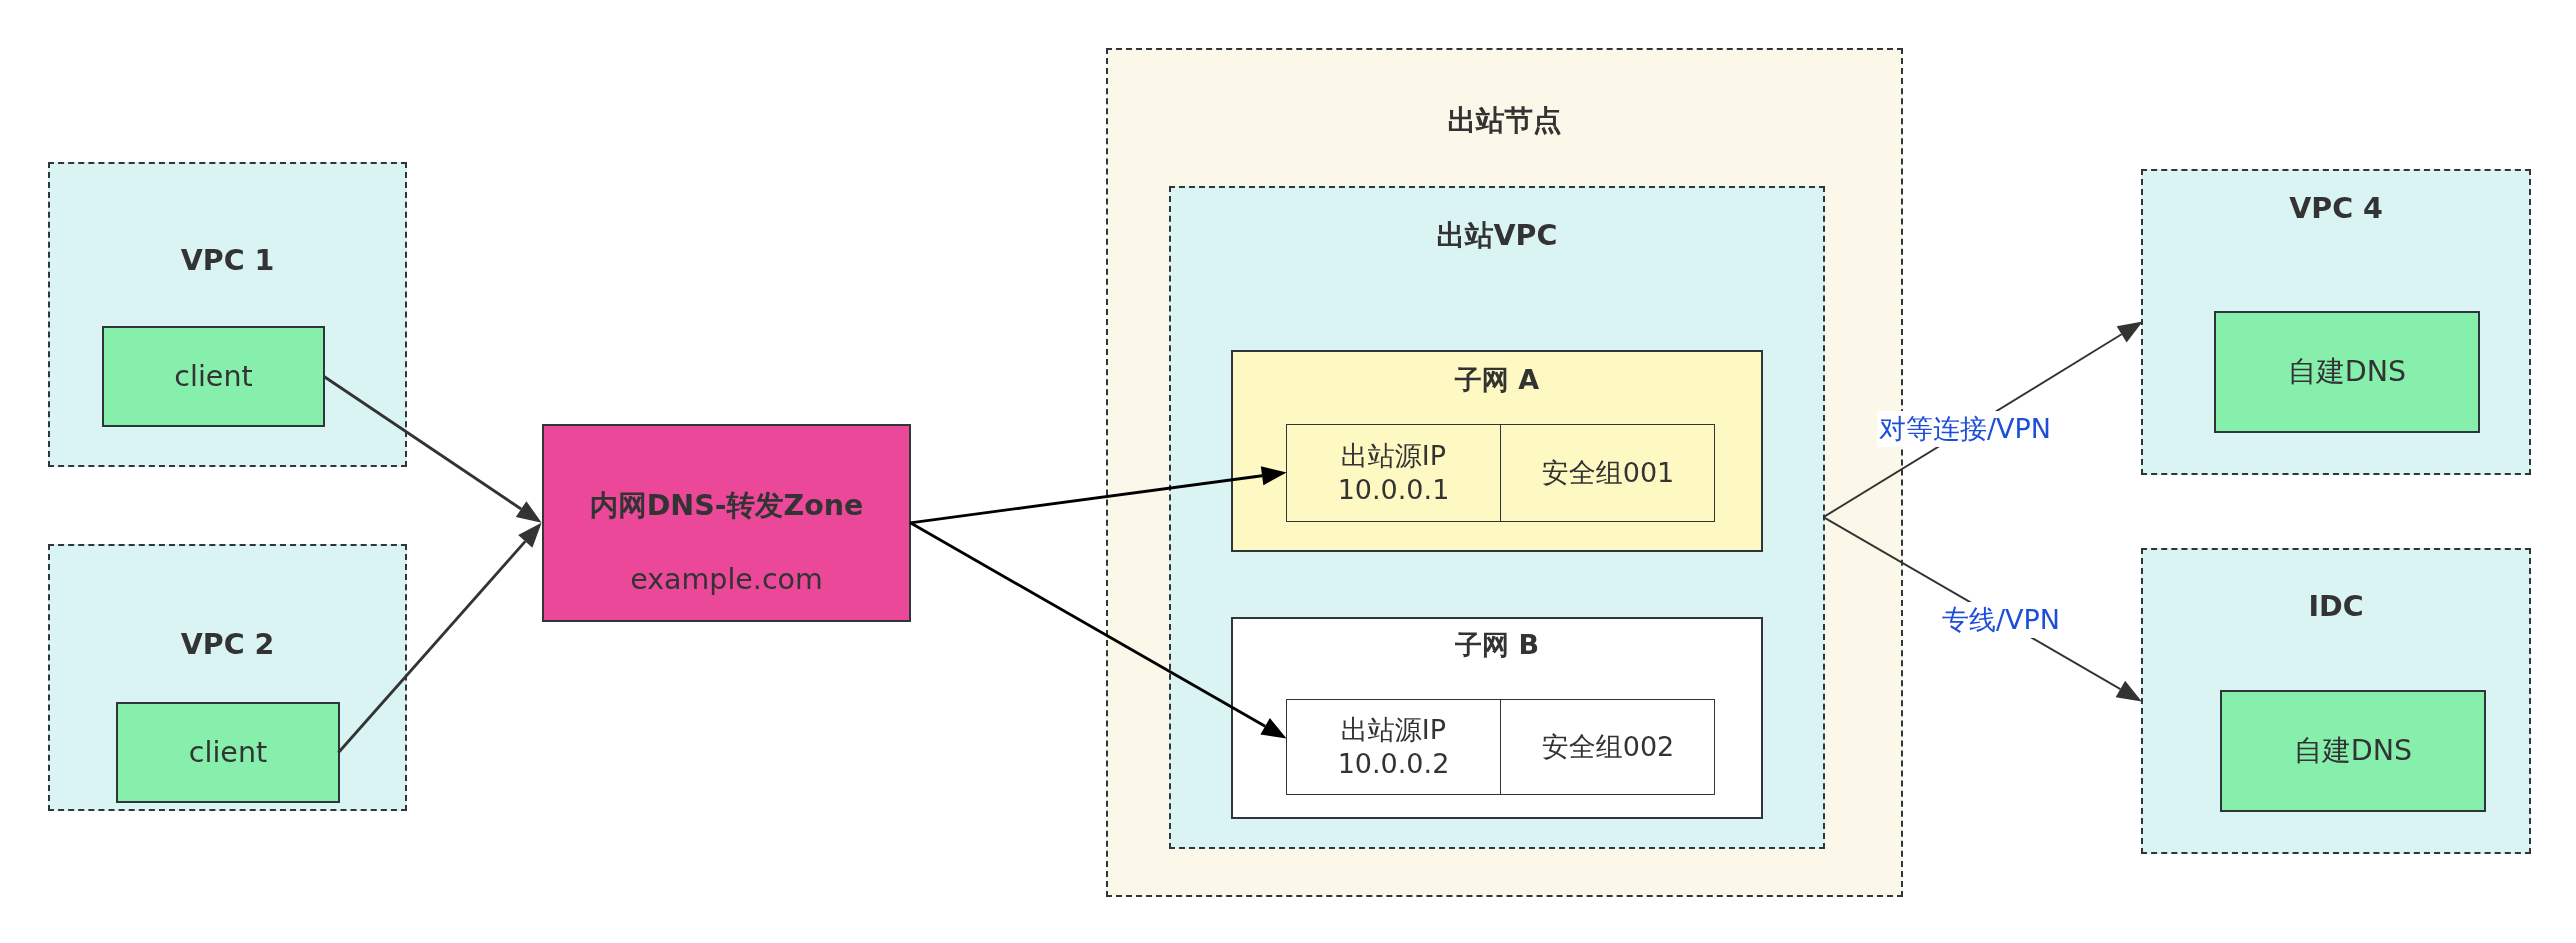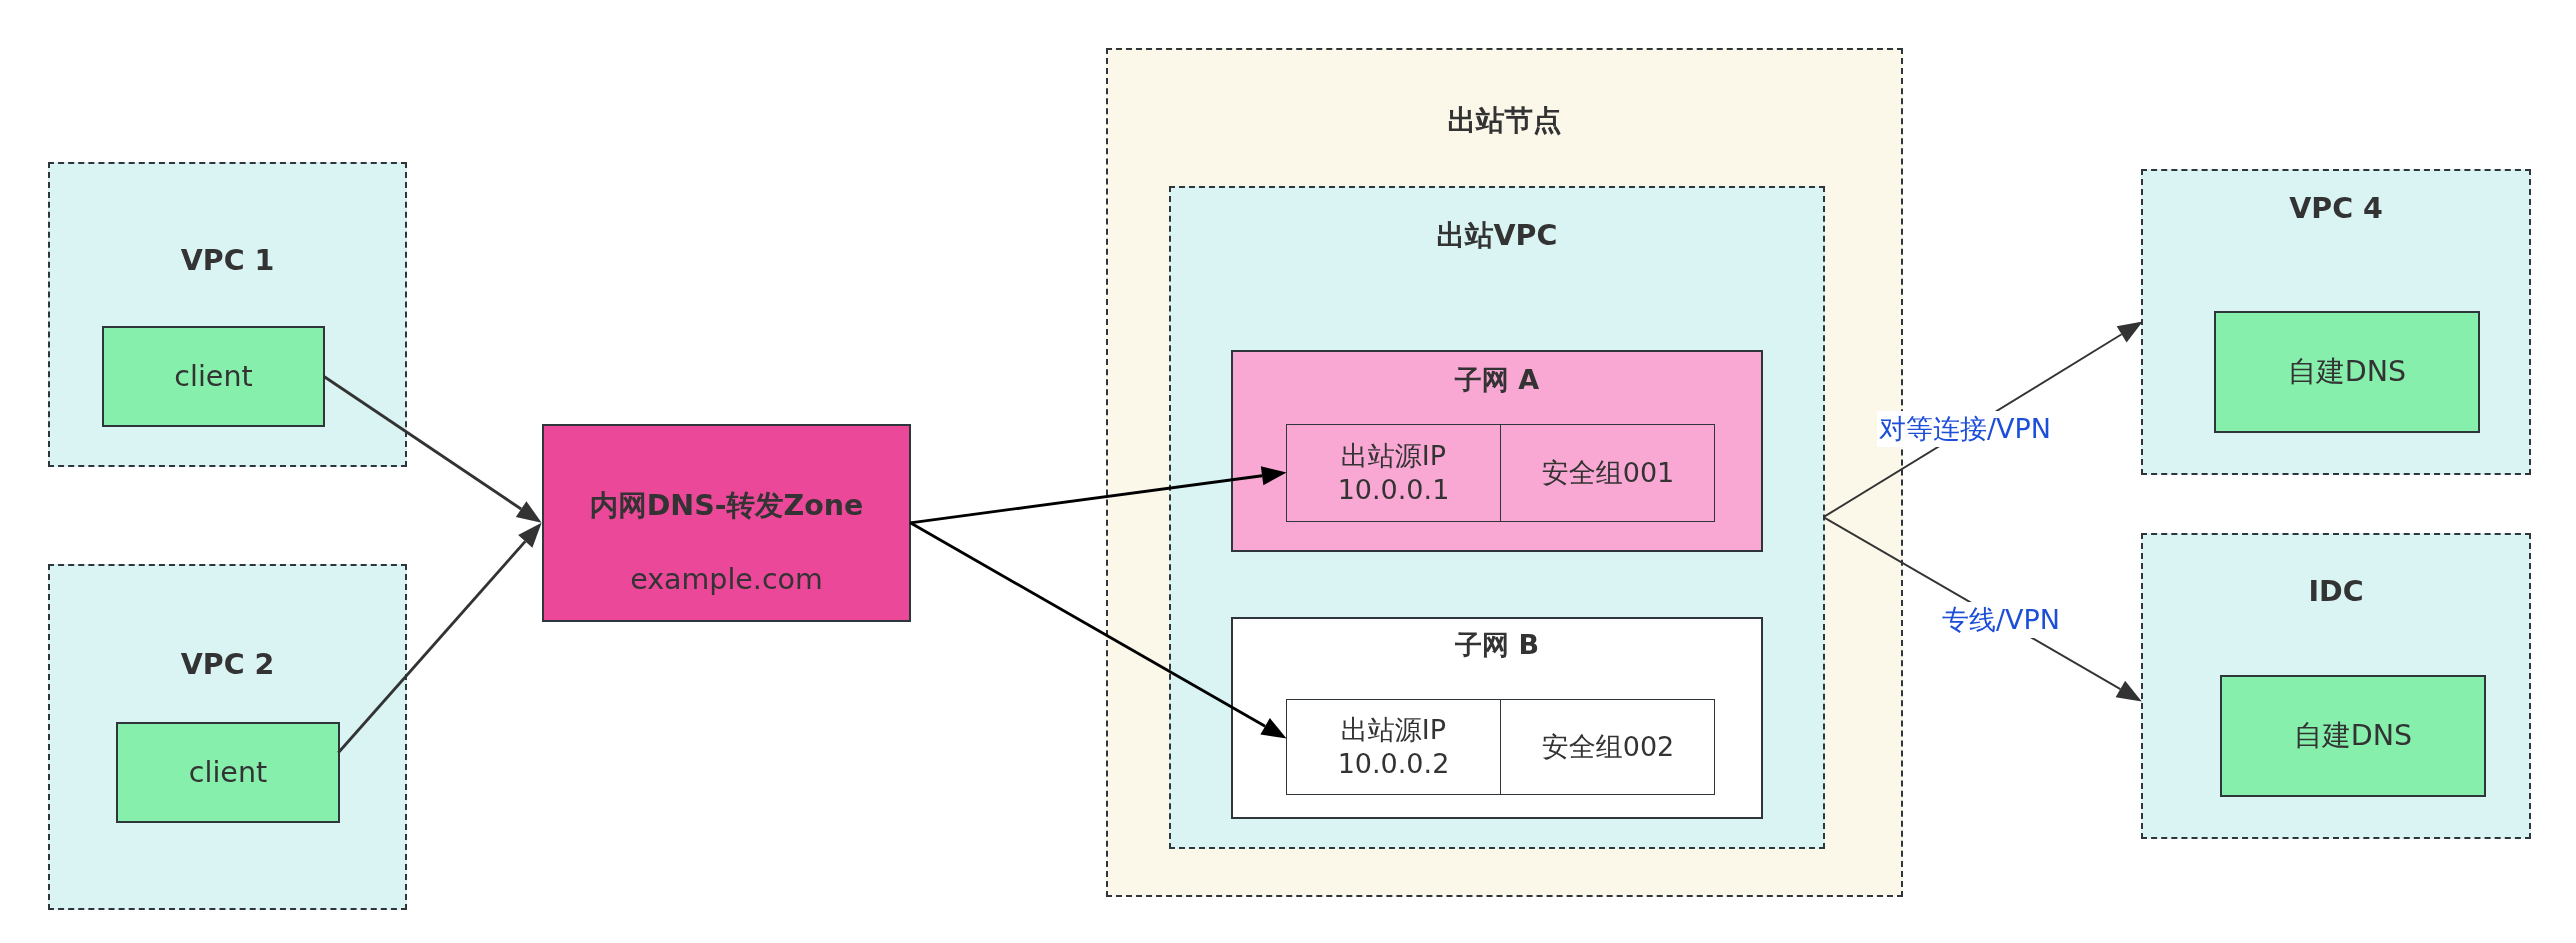--- a/index.html
+++ b/index.html
@@ -17,39 +17,39 @@
   .edge-label { position:absolute; font-size:27px; color:#1d4ed8; background:#ffffff; padding:0 1.9px; white-space:nowrap; transform:translate(-50%,-50%); }
 </style>
 </head>
 <body>
 
 <div class="abs dashed cyan" style="left:48px;top:162px;width:359px;height:305px;text-decoration:underline;">
   <div class="title" style="top:80px;">VPC 1</div>
   <div class="abs solid center" style="left:52px;top:162px;width:223px;height:101px;">client</div>
 </div>
 
-<div class="abs dashed cyan" style="left:48px;top:564px;width:359px;height:346px;">
+<div class="abs dashed cyan" style="left:48px;top:544px;width:359px;height:267px;">
   <div class="title" style="top:82px;">VPC 2</div>
   <div class="abs solid center" style="left:66px;top:156px;width:224px;height:101px;">client</div>
 </div>
 
 <div class="abs" style="left:542px;top:424px;width:369px;height:198px;border:2.9px solid #2e353b;background:#ec4899;">
   <div class="title" style="top:61px;font-size:28.5px;">内网DNS-转发Zone</div>
   <div style="position:absolute;left:0;right:0;top:125px;text-align:center;font-size:28.5px;color:#333;margin-top:12px;">example.com</div>
 </div>
 
 <div class="abs dashed cream" style="left:1106px;top:48px;width:797px;height:849px;">
   <div class="title" style="top:52px;">出站节点</div>
 </div>
 
 <div class="abs dashed cyan" style="left:1169px;top:186px;width:656px;height:663px;">
   <div class="title" style="top:28.5px;">出站VPC</div>
 </div>
 
-<div class="abs" style="left:1231px;top:350px;width:532px;height:202px;border:2.9px solid #2e353b;background:#f9a8d4;">
+<div class="abs" style="left:1231px;top:350px;width:532px;height:202px;border:2.9px solid #2e353b;background:#fef9c3;">
   <div class="sub-title" style="top:9.5px;">子网 A</div>
   <div class="abs" style="left:53px;top:72px;width:429px;height:98px;border:1.9px solid #2e353b;">
     <div class="cell" style="left:0;width:213px;border-right:1.9px solid #2e353b;">
       <div>
         <div>出站源IP</div>
         <div>10.0.0.1</div>
       </div>
     </div>
     <div class="cell" style="left:215px;right:0;">安全组001</div>
   </div>
@@ -66,21 +66,21 @@
     </div>
     <div class="cell" style="left:215px;right:0;">安全组002</div>
   </div>
 </div>
 
 <div class="abs dashed cyan" style="left:2141px;top:169px;width:390px;height:306px;">
   <div class="title" style="top:21px;">VPC 4</div>
   <div class="abs solid center" style="left:71px;top:140px;width:266px;height:122px;">自建DNS</div>
 </div>
 
-<div class="abs dashed cyan" style="left:2141px;top:533px;width:390px;height:306px;">
+<div class="abs dashed cyan" style="left:2141px;top:548px;width:390px;height:306px;">
   <div class="title" style="top:40px;">IDC</div>
   <div class="abs solid center" style="left:77px;top:140px;width:266px;height:122px;">自建DNS</div>
 </div>
 
 <svg class="edges" viewBox="0 0 2711 993">
   <defs>
     <marker id="arrow-dark" viewBox="0 0 10 10" refX="10" refY="5" markerWidth="9" markerHeight="9" orient="auto" markerUnits="userSpaceOnUse">
     </marker>
   </defs>
   <g id="edge-group">

